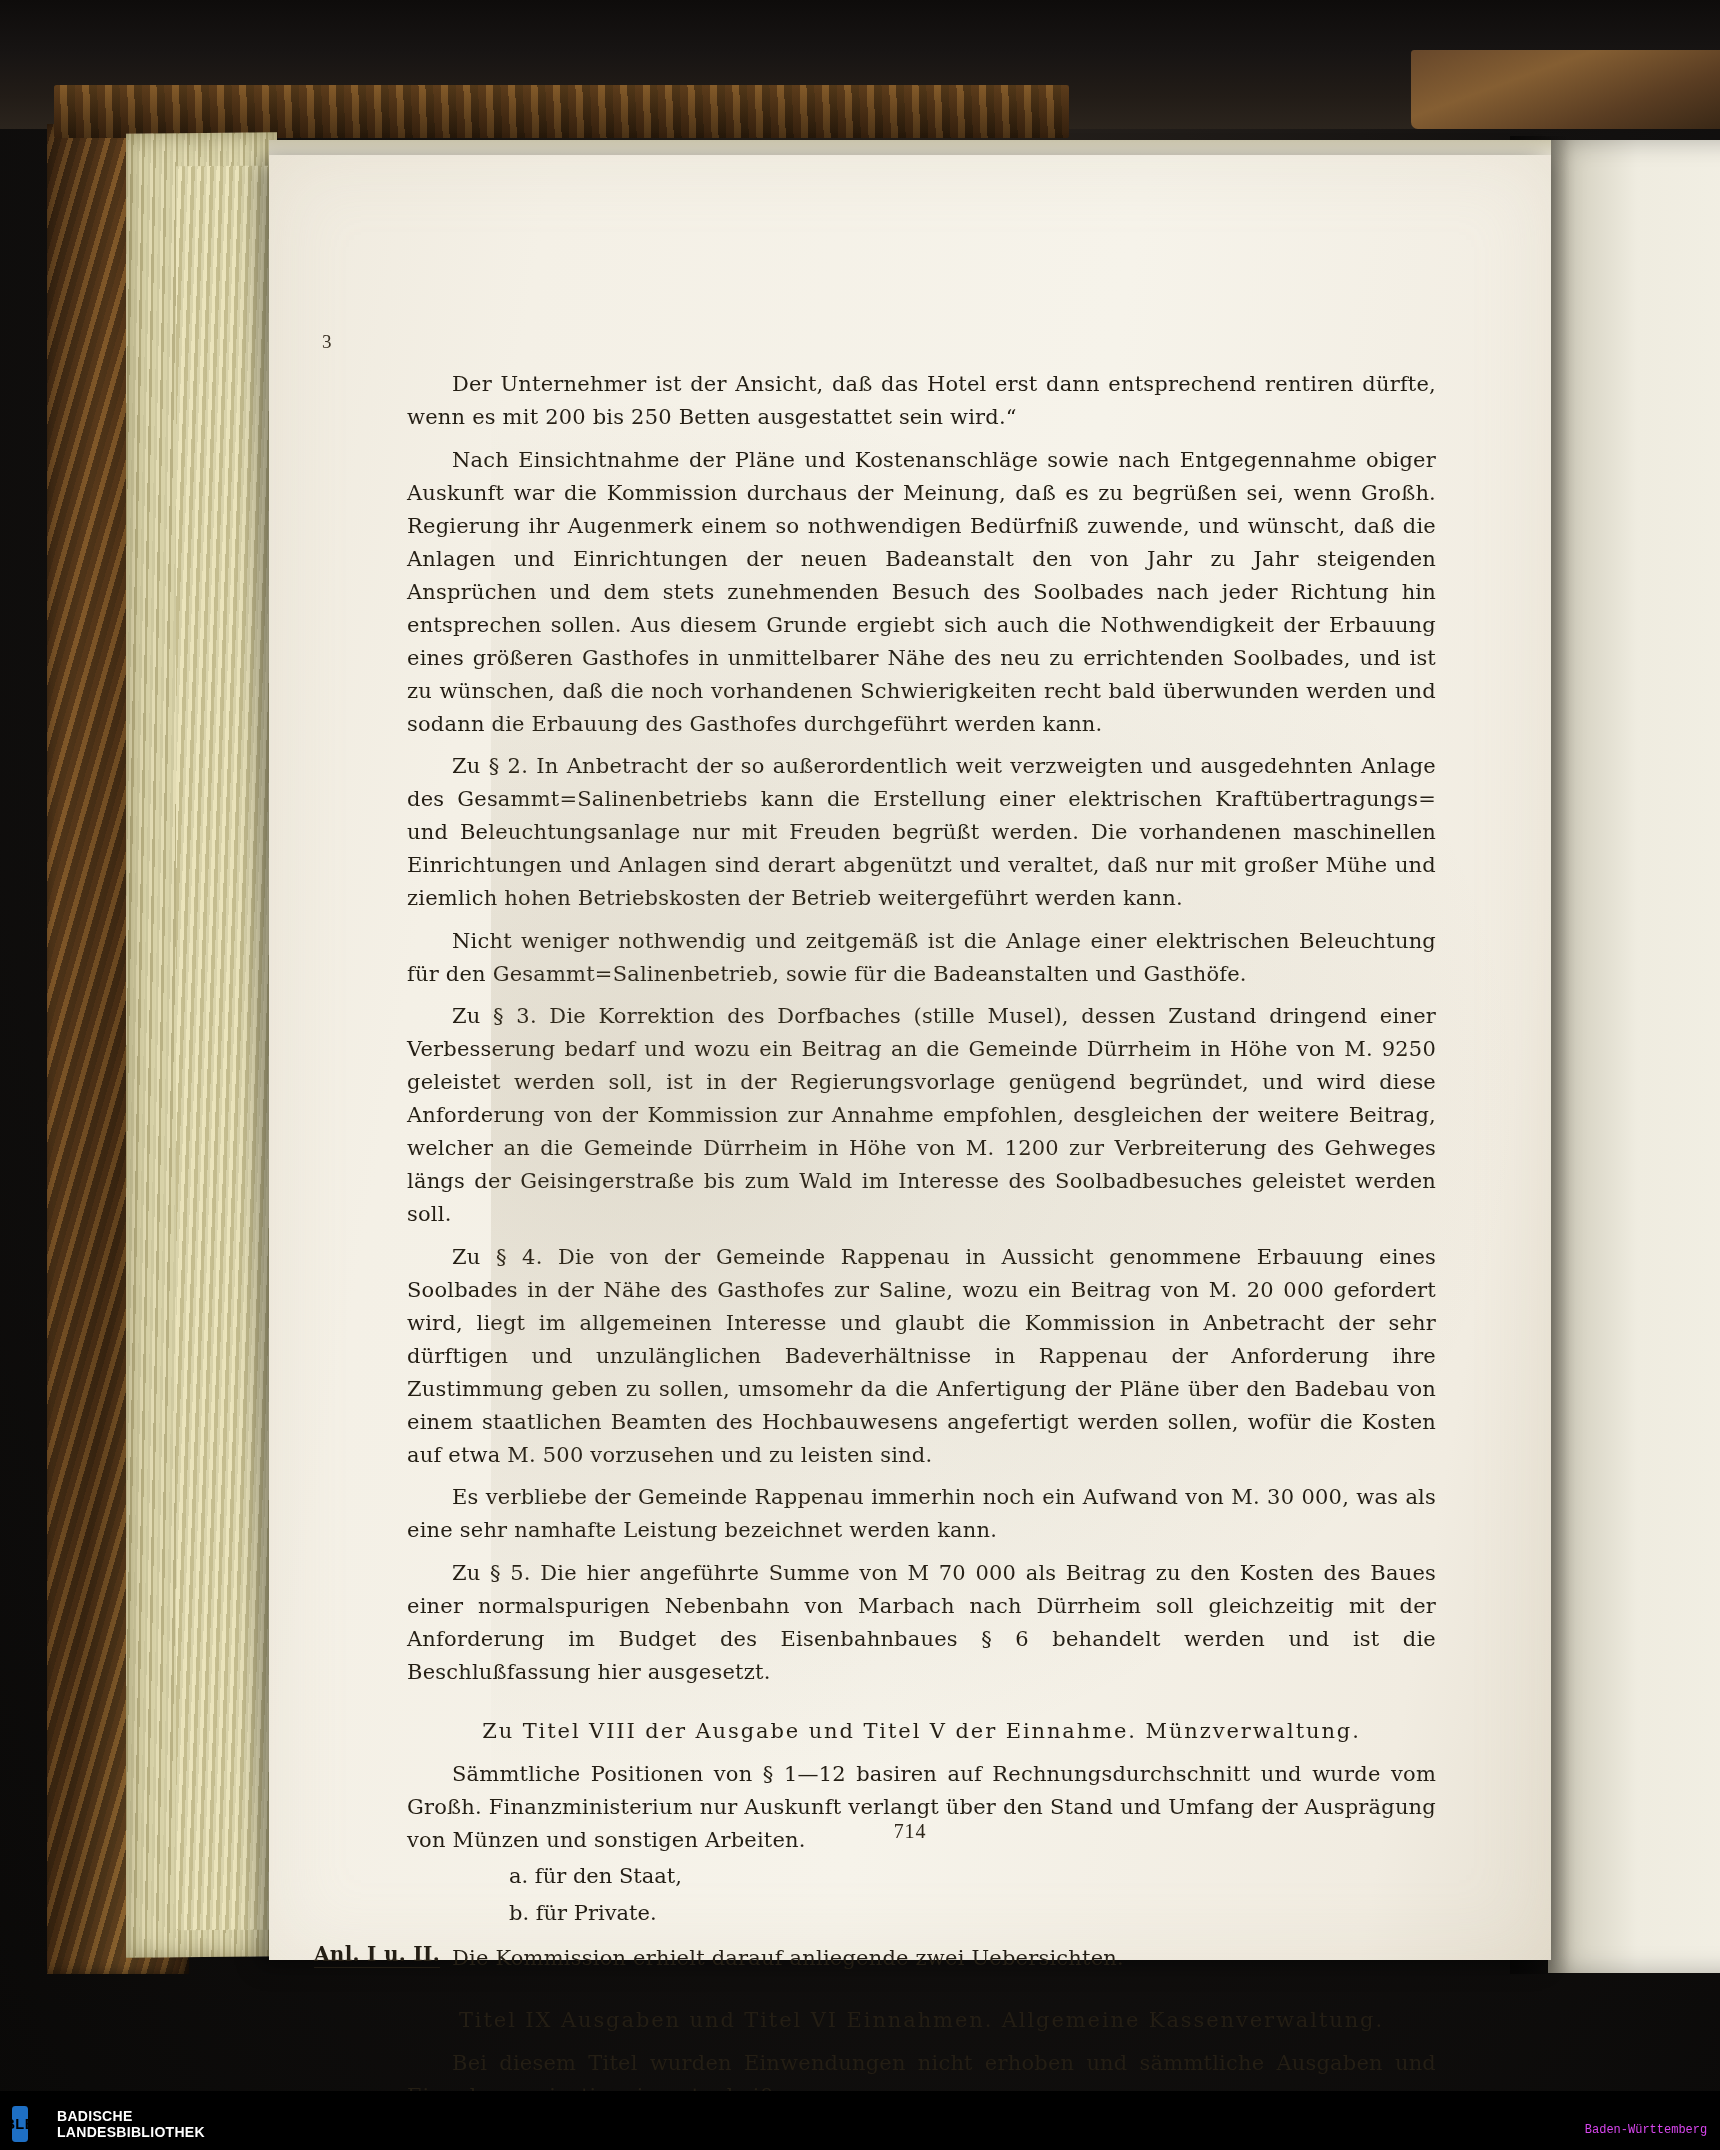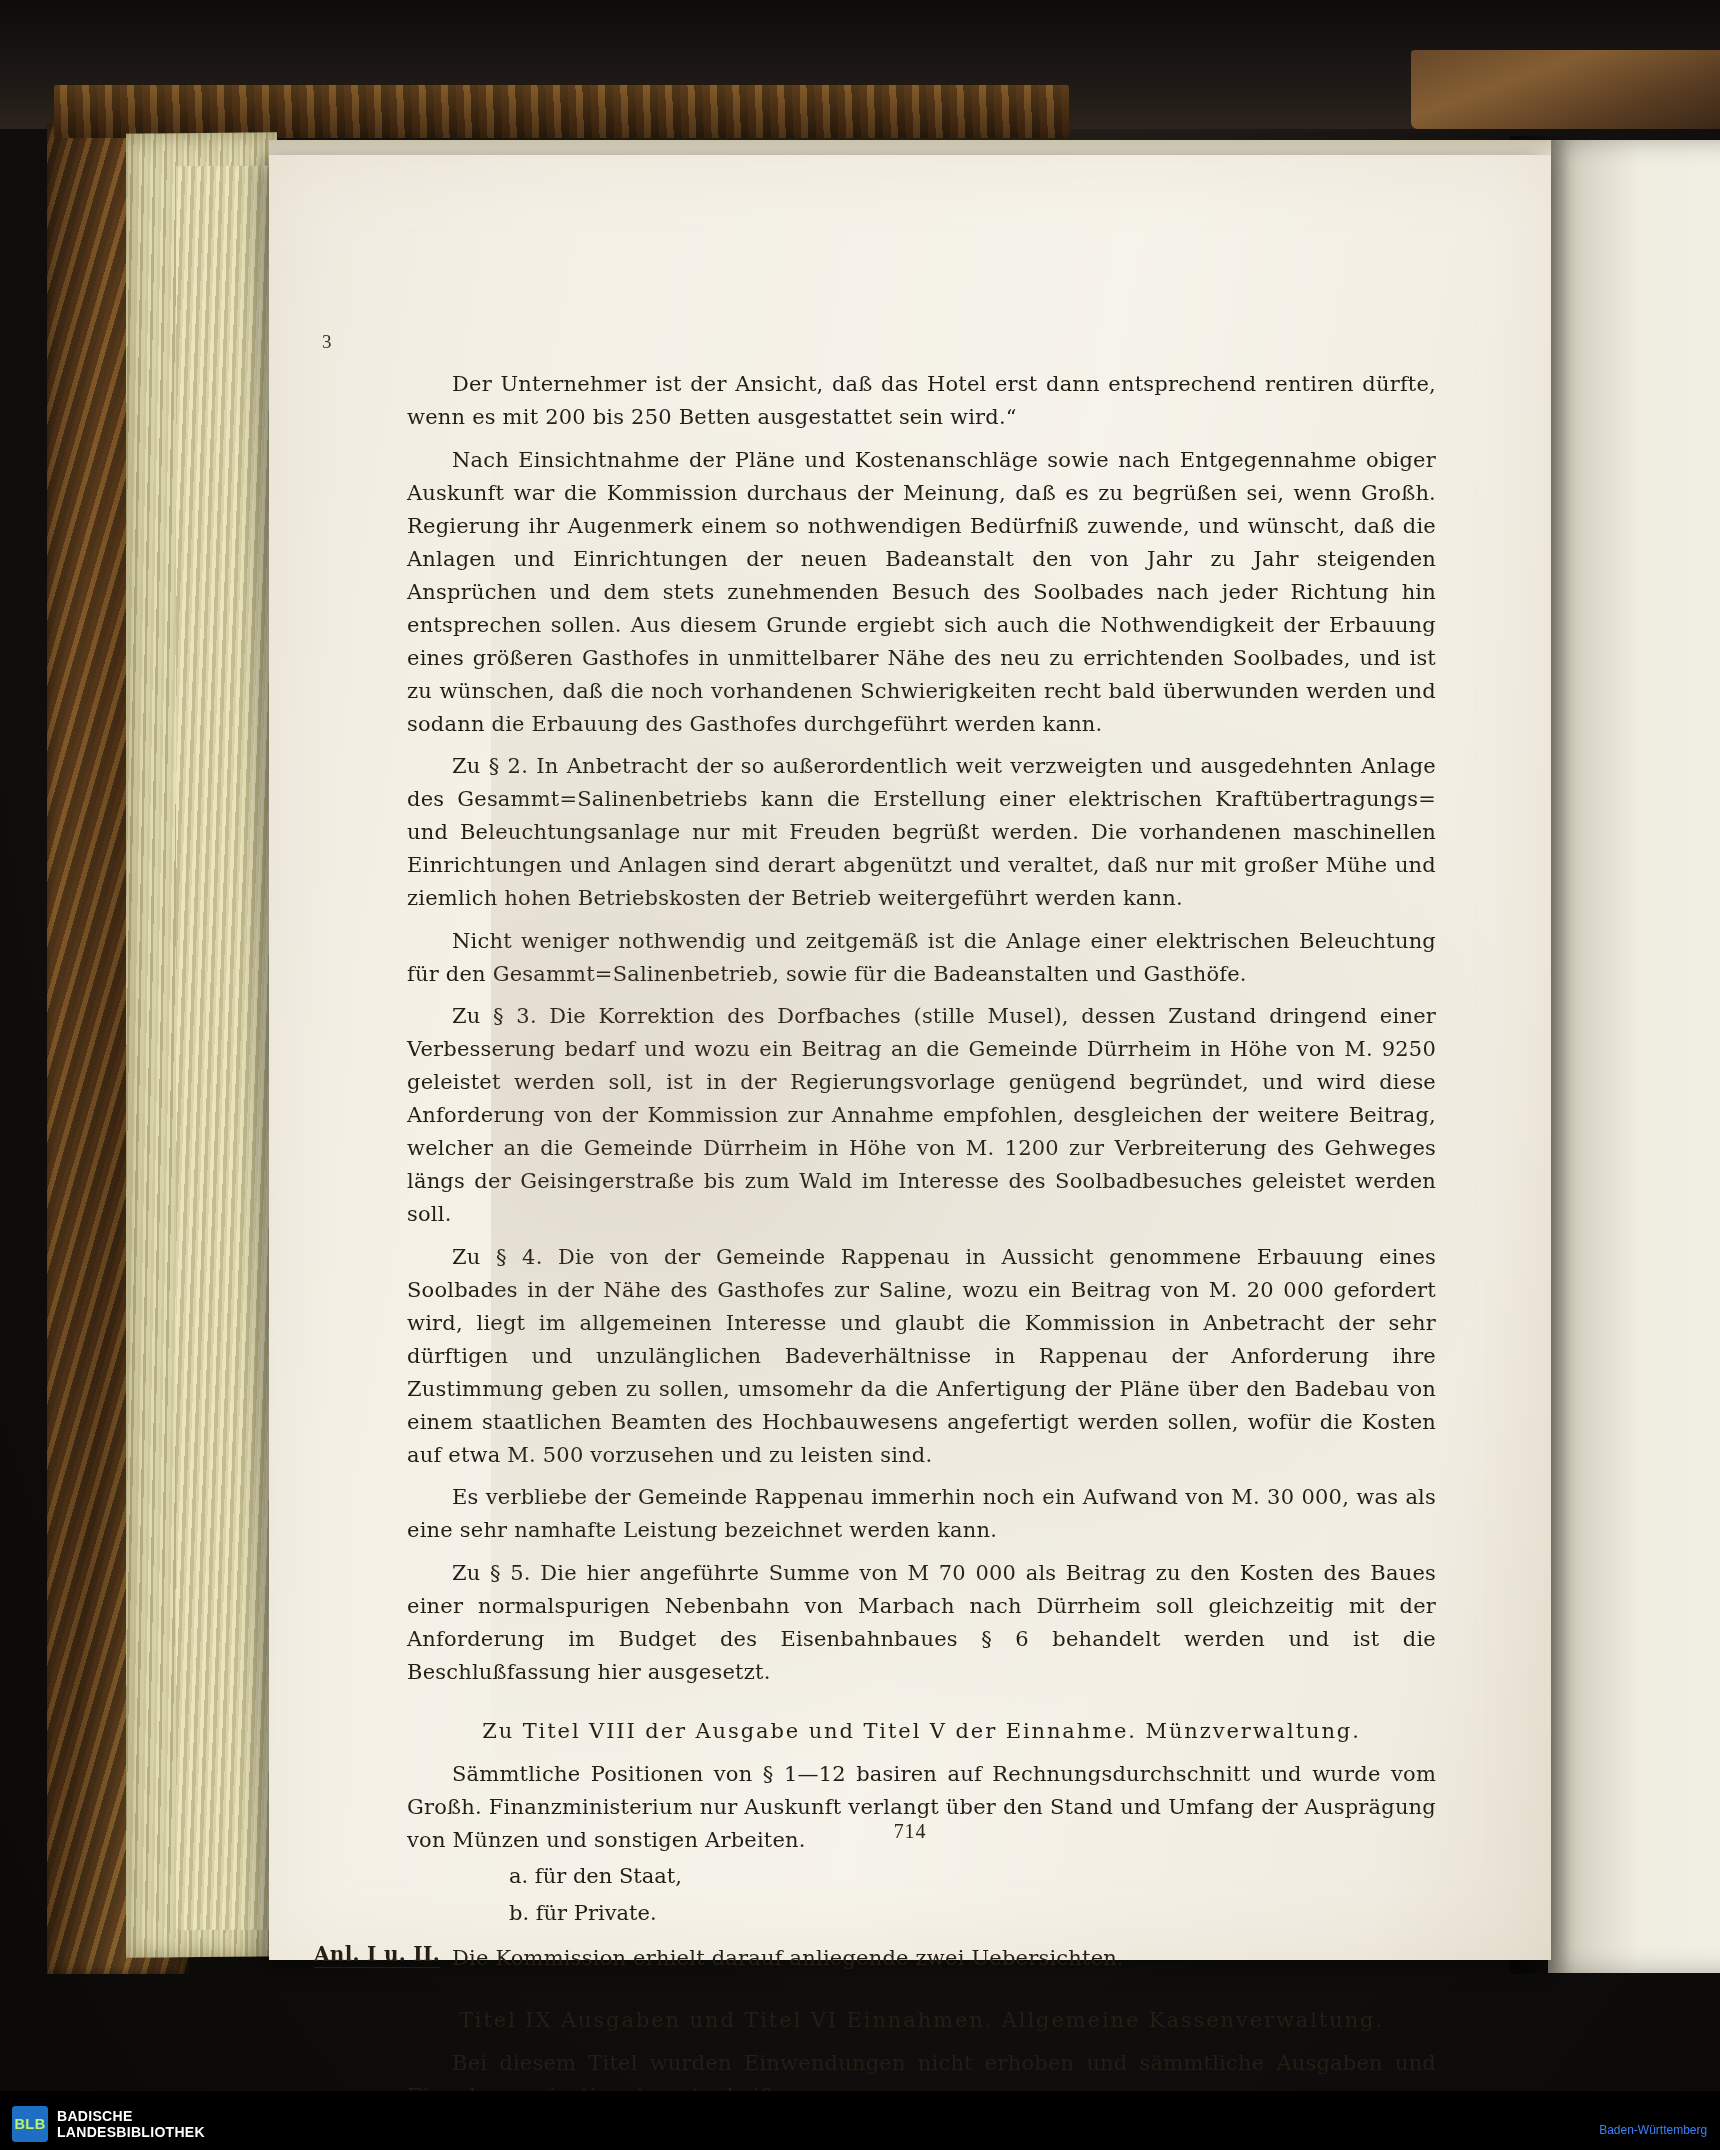--- a/index.html
+++ b/index.html
@@ -84,28 +84,28 @@
   .list{margin:3.4px 0 0 0;font-size:21px;line-height:33px;padding-left:102px;
      font-family:"DejaVu Serif",serif;}
   .marginnote{position:absolute;left:-93px;width:129px;font-size:20px;
      font-weight:700;letter-spacing:0.3px;font-family:"DejaVu Serif",serif;color:#241e14;}
   .marginnote .rule{border-bottom:1.9px solid #241e14;padding-bottom:1.7px;display:inline-block;}
   .pagenum{position:absolute;left:0;width:1282px;text-align:center;top:1665px;
      font-size:20px;color:#2c2519;font-family:"Liberation Serif",serif;letter-spacing:0.9px;}
 
   
   #footerbar{position:absolute;left:0;top:2091px;width:1721px;height:60px;background:#000;}
-  #blb-logo{position:absolute;left:12px;top:2106px;width:36px;height:36px;border-radius:3.4px;
-     background:#1e6fc4;color:#bef264;font-family:"Liberation Sans",sans-serif;font-weight:700;
+  #blb-logo{position:absolute;left:12px;top:2106px;width:16px;height:36px;border-radius:3.4px;
+     background:#1e6fc4;color:#000000;font-family:"Liberation Sans",sans-serif;font-weight:700;
      font-size:14.6px;display:flex;align-items:center;justify-content:center;letter-spacing:0.4px;}
   #blb-text{position:absolute;left:57px;top:2108px;color:#fff;
      font-family:"Liberation Sans",sans-serif;font-size:14px;font-weight:700;line-height:16.3px;
      letter-spacing:0.3px;}
-  #bw-text{position:absolute;right:13.8px;top:2123px;color:#3b82f6;
-     font-family:Liberation Sans, sans-serif;font-size:12px;}
+  #bw-text{position:absolute;right:13.8px;top:2123px;color:#d946ef;
+     font-family:Liberation Mono, monospace;font-size:12px;}
 </style>
 </head>
 <body>
 
 <div id="backdrop"></div>
 <div id="top-binding"></div>
 <div id="top-leather"></div>
 
 <div id="book">
   <div id="cover-left"></div>

